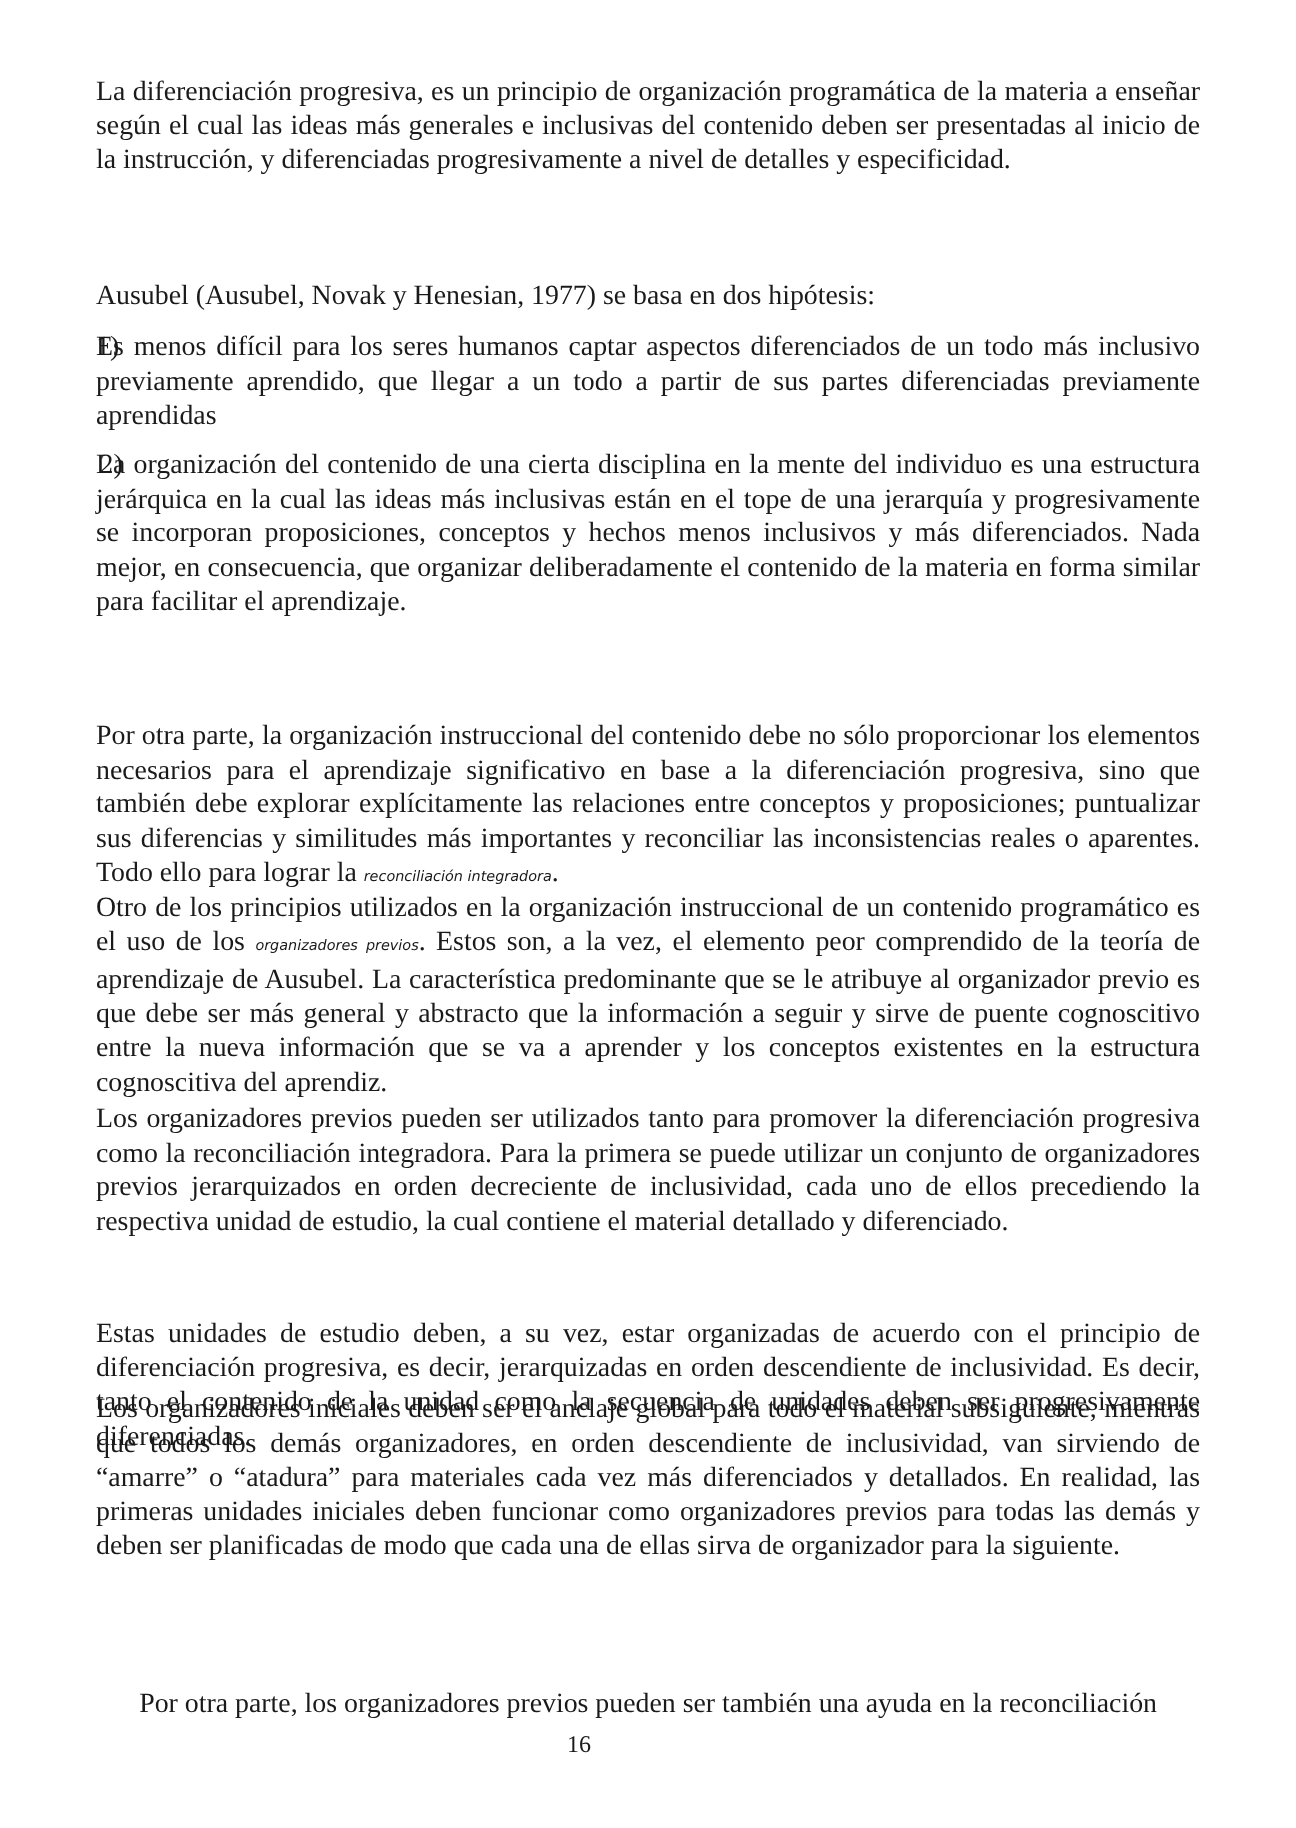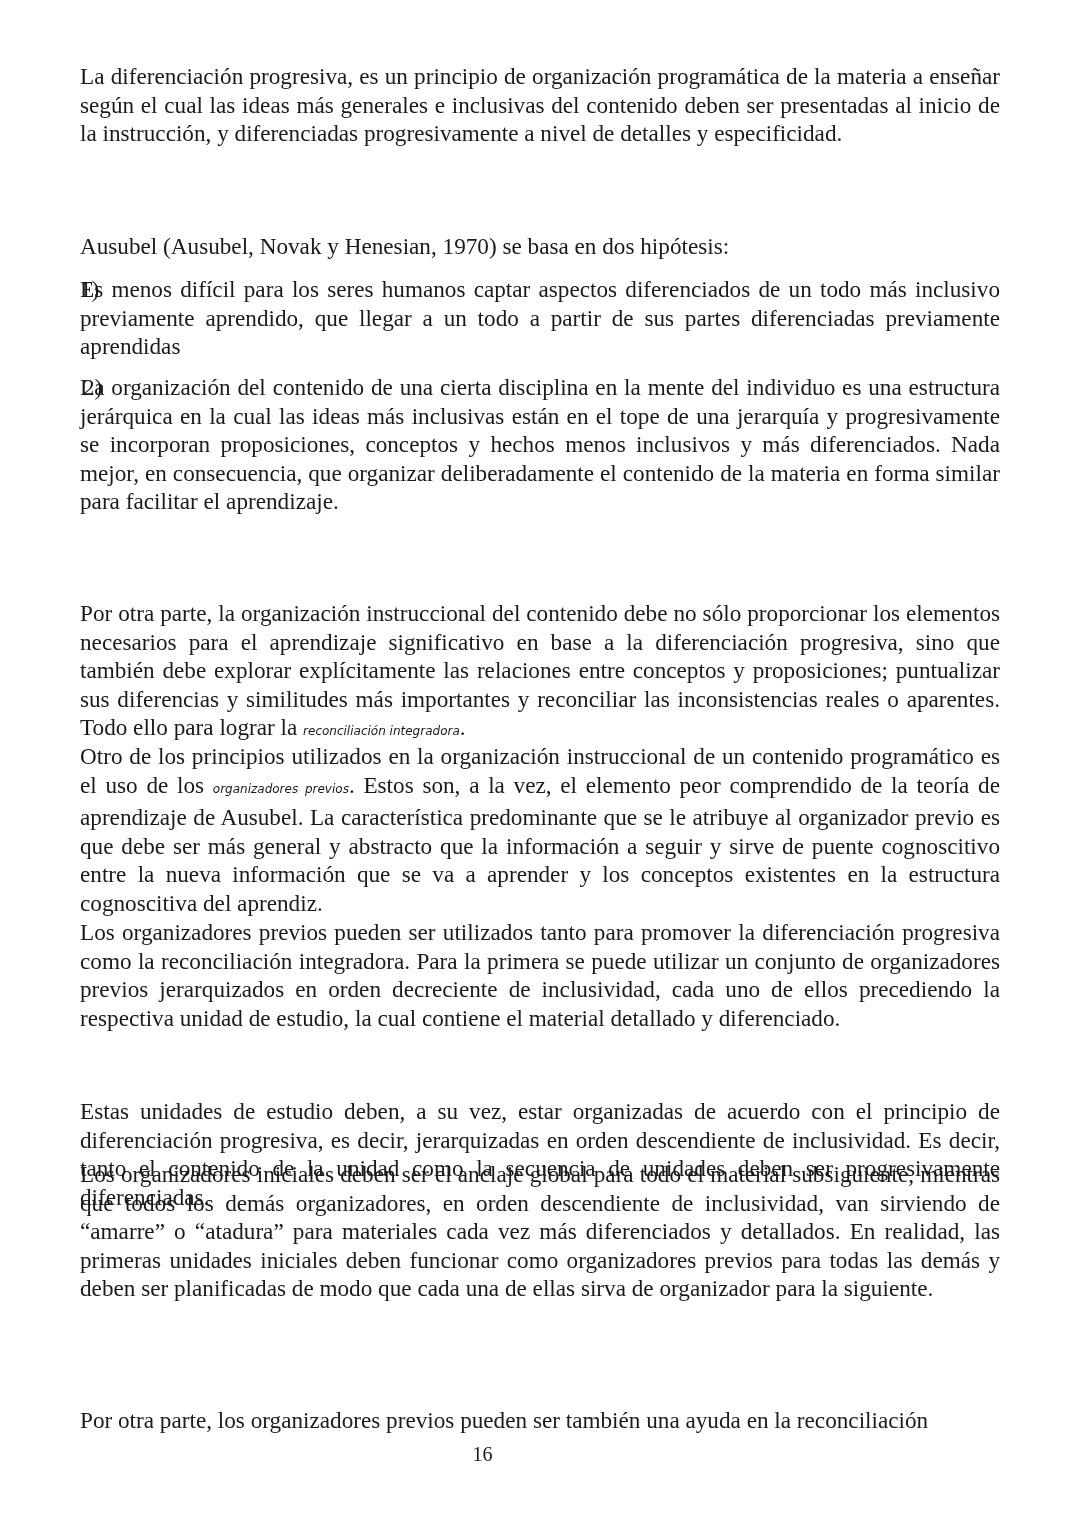--- a/index.html
+++ b/index.html
@@ -33,21 +33,21 @@
     font-size: 20px; line-height: 24px;
   }
 </style>
 </head>
 <body>
 
 <div class="page">
 
   <p class="p p1">La diferenciación progresiva, es un principio de organización programática de la materia a enseñar según el cual las ideas más generales e inclusivas del contenido deben ser presentadas al inicio de la instrucción, y diferenciadas progresivamente a nivel de detalles y especificidad.</p>
 
-  <p class="p p-intro">Ausubel (Ausubel, Novak y Henesian, 1970) se basa en dos hipótesis:</p>
+  <p class="p p-intro">Ausubel (Ausubel, Novak y Henesian, 1977) se basa en dos hipótesis:</p>
 
   <div class="list-item li1">
     <span class="list-num">1)</span>
     <p class="p list-text">Es menos difícil para los seres humanos captar aspectos diferenciados de un todo más inclusivo previamente aprendido, que llegar a un todo a partir de sus partes diferenciadas previamente aprendidas</p>
   </div>
 
   <div class="list-item li2">
     <span class="list-num" style="left:3px">2)</span>
     <p class="p list-text">La organización del contenido de una cierta disciplina en la mente del individuo es una estructura jerárquica en la cual las ideas más inclusivas están en el tope de una jerarquía y progresivamente se incorporan proposiciones, conceptos y hechos menos inclusivos y más diferenciados. Nada mejor, en consecuencia, que organizar deliberadamente el contenido de la materia en forma similar para facilitar el aprendizaje.</p>
   </div>
@@ -55,16 +55,16 @@
   <p class="p p3"><span>Por otra parte, la organización instruccional del contenido debe no sólo proporcionar los elementos necesarios para el aprendizaje significativo en base a la diferenciación progresiva, sino que también debe explorar explícitamente las relaciones entre conceptos y proposiciones; puntualizar sus diferencias y similitudes más importantes y reconciliar las inconsistencias reales o aparentes. Todo ello para lograr la </span><span class="em">reconciliación integradora</span><span>.</span></p>
 
   <p class="p p4"><span>Otro de los principios utilizados en la organización instruccional de un contenido programático es el uso de los </span><span class="em">organizadores previos</span><span>. Estos son, a la vez, el elemento peor comprendido de la teoría de aprendizaje de Ausubel. La característica predominante que se le atribuye al organizador previo es que debe ser más general y abstracto que la información a seguir y sirve de puente cognoscitivo entre la nueva información que se va a aprender y los conceptos existentes en la estructura cognoscitiva del aprendiz.</span></p>
 
   <p class="p p5">Los organizadores previos pueden ser utilizados tanto para promover la diferenciación progresiva como la reconciliación integradora. Para la primera se puede utilizar un conjunto de organizadores previos jerarquizados en orden decreciente de inclusividad, cada uno de ellos precediendo la respectiva unidad de estudio, la cual contiene el material detallado y diferenciado.</p>
 
   <p class="p p6">Estas unidades de estudio deben, a su vez, estar organizadas de acuerdo con el principio de diferenciación progresiva, es decir, jerarquizadas en orden descendiente de inclusividad. Es decir, tanto el contenido de la unidad como la secuencia de unidades deben ser progresivamente diferenciadas.</p>
 
   <p class="p p7">Los organizadores iniciales deben ser el anclaje global para todo el material subsiguiente, mientras que todos los demás organizadores, en orden descendiente de inclusividad, van sirviendo de “amarre” o “atadura” para materiales cada vez más diferenciados y detallados. En realidad, las primeras unidades iniciales deben funcionar como organizadores previos para todas las demás y deben ser planificadas de modo que cada una de ellas sirva de organizador para la siguiente.</p>
 
-  <p class="p p8" style="text-align-last: justify;">Por otra parte, los organizadores previos pueden ser también una ayuda en la reconciliación</p>
+  <p class="p p8" style="text-align-last: justify; margin-left: 36px;">Por otra parte, los organizadores previos pueden ser también una ayuda en la reconciliación</p>
 </div>
 
 <div class="page-number">16</div>
 
 </body></html>

